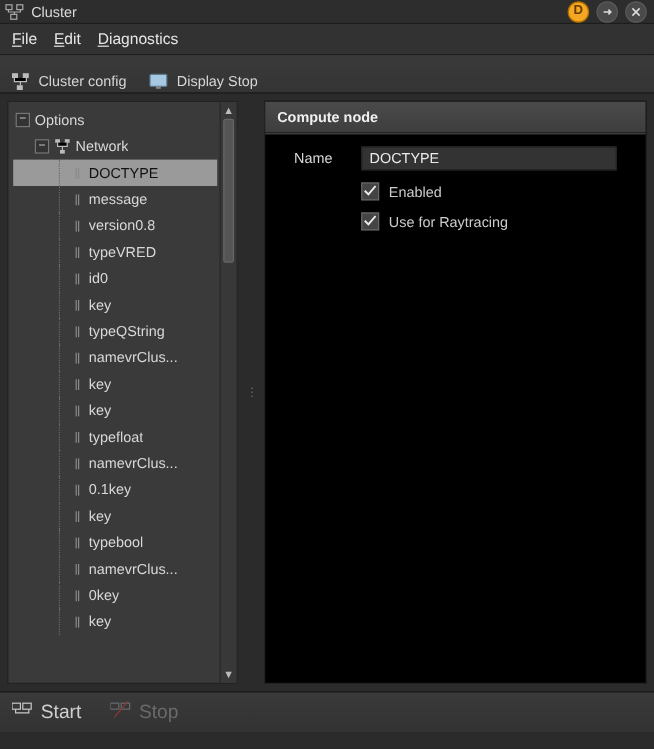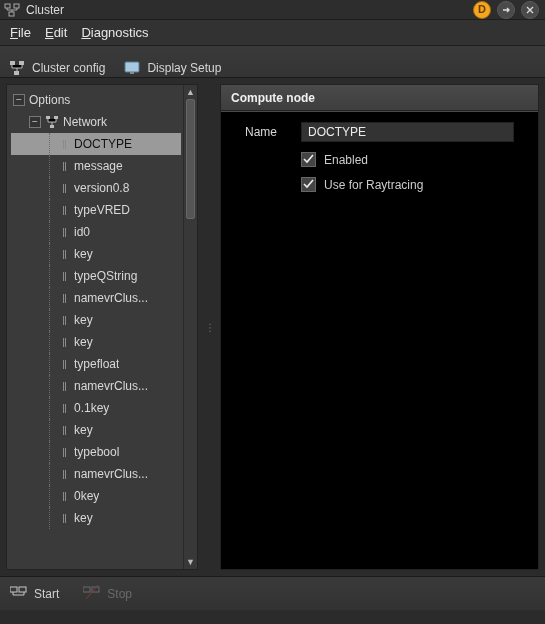--- a/index.html
+++ b/index.html
@@ -174,21 +174,21 @@
   }
   .checkbox svg { width:11px; height:11px; }
 
   
   .bottombar {
     height: 34px;
     background: linear-gradient(#3a3a3a,#323232);
     border-top:1px solid #1a1a1a;
     display:flex; align-items:center;
     padding: 0 10px; gap:24px;
-    color:#d0d0d0; font-size:12px;
+    color:#d0d0d0; font-size:16px;
   }
   .bottombar .bb-btn { display:flex; align-items:center; gap:6px; }
   .bottombar .bb-btn.disabled { color:#6a6a6a; }
 </style>
 </head>
 <body>
 
 <div class="titlebar">
   <span class="app-icon">
     <svg viewBox="0 0 16 14">
@@ -230,21 +230,21 @@
     </span>
     <span>Cluster config</span>
   </div>
   <div class="tb-btn">
     <span class="tb-icon">
       <svg viewBox="0 0 18 18">
           <rect x="2" y="3" width="14" height="10" rx="1" fill="#a6c8e0" stroke="#5a7a90"></rect>
           <rect x="7" y="13" width="4" height="2" fill="#888"></rect>
         </svg>
     </span>
-    <span>Display Setup</span>
+    <span>Display Stop</span>
   </div>
 </div>
 
 <div class="main">
 
   <div class="tree-panel">
     <div class="tree-scroll">
       <div class="tree-row">
         <span class="expander">−</span>
         <span class="label">Options</span>

